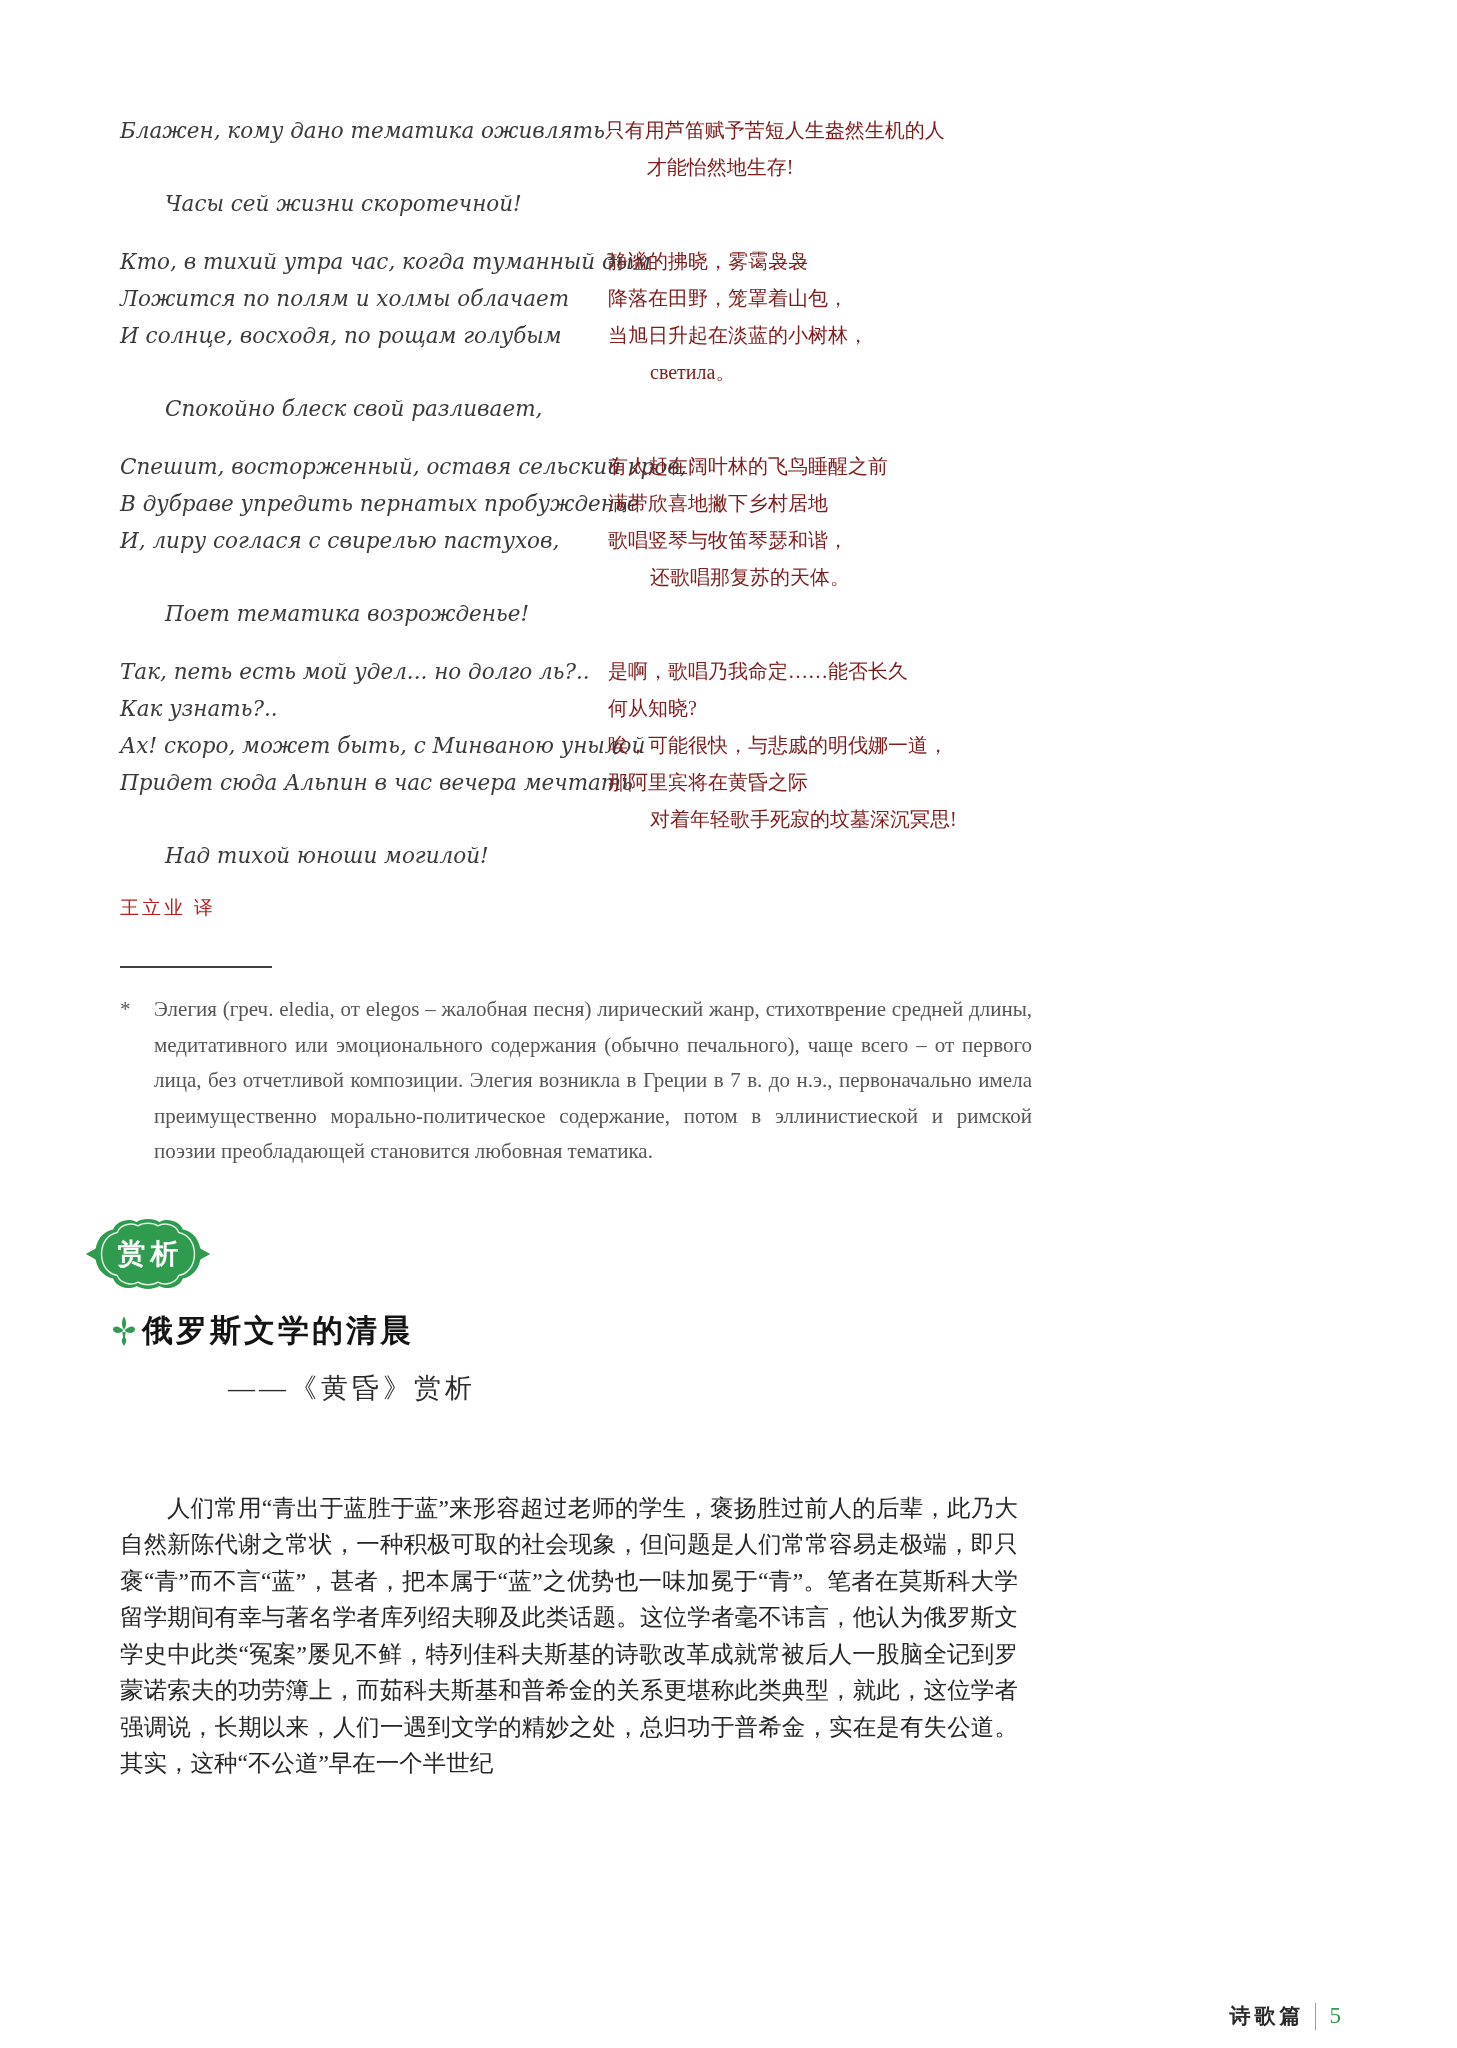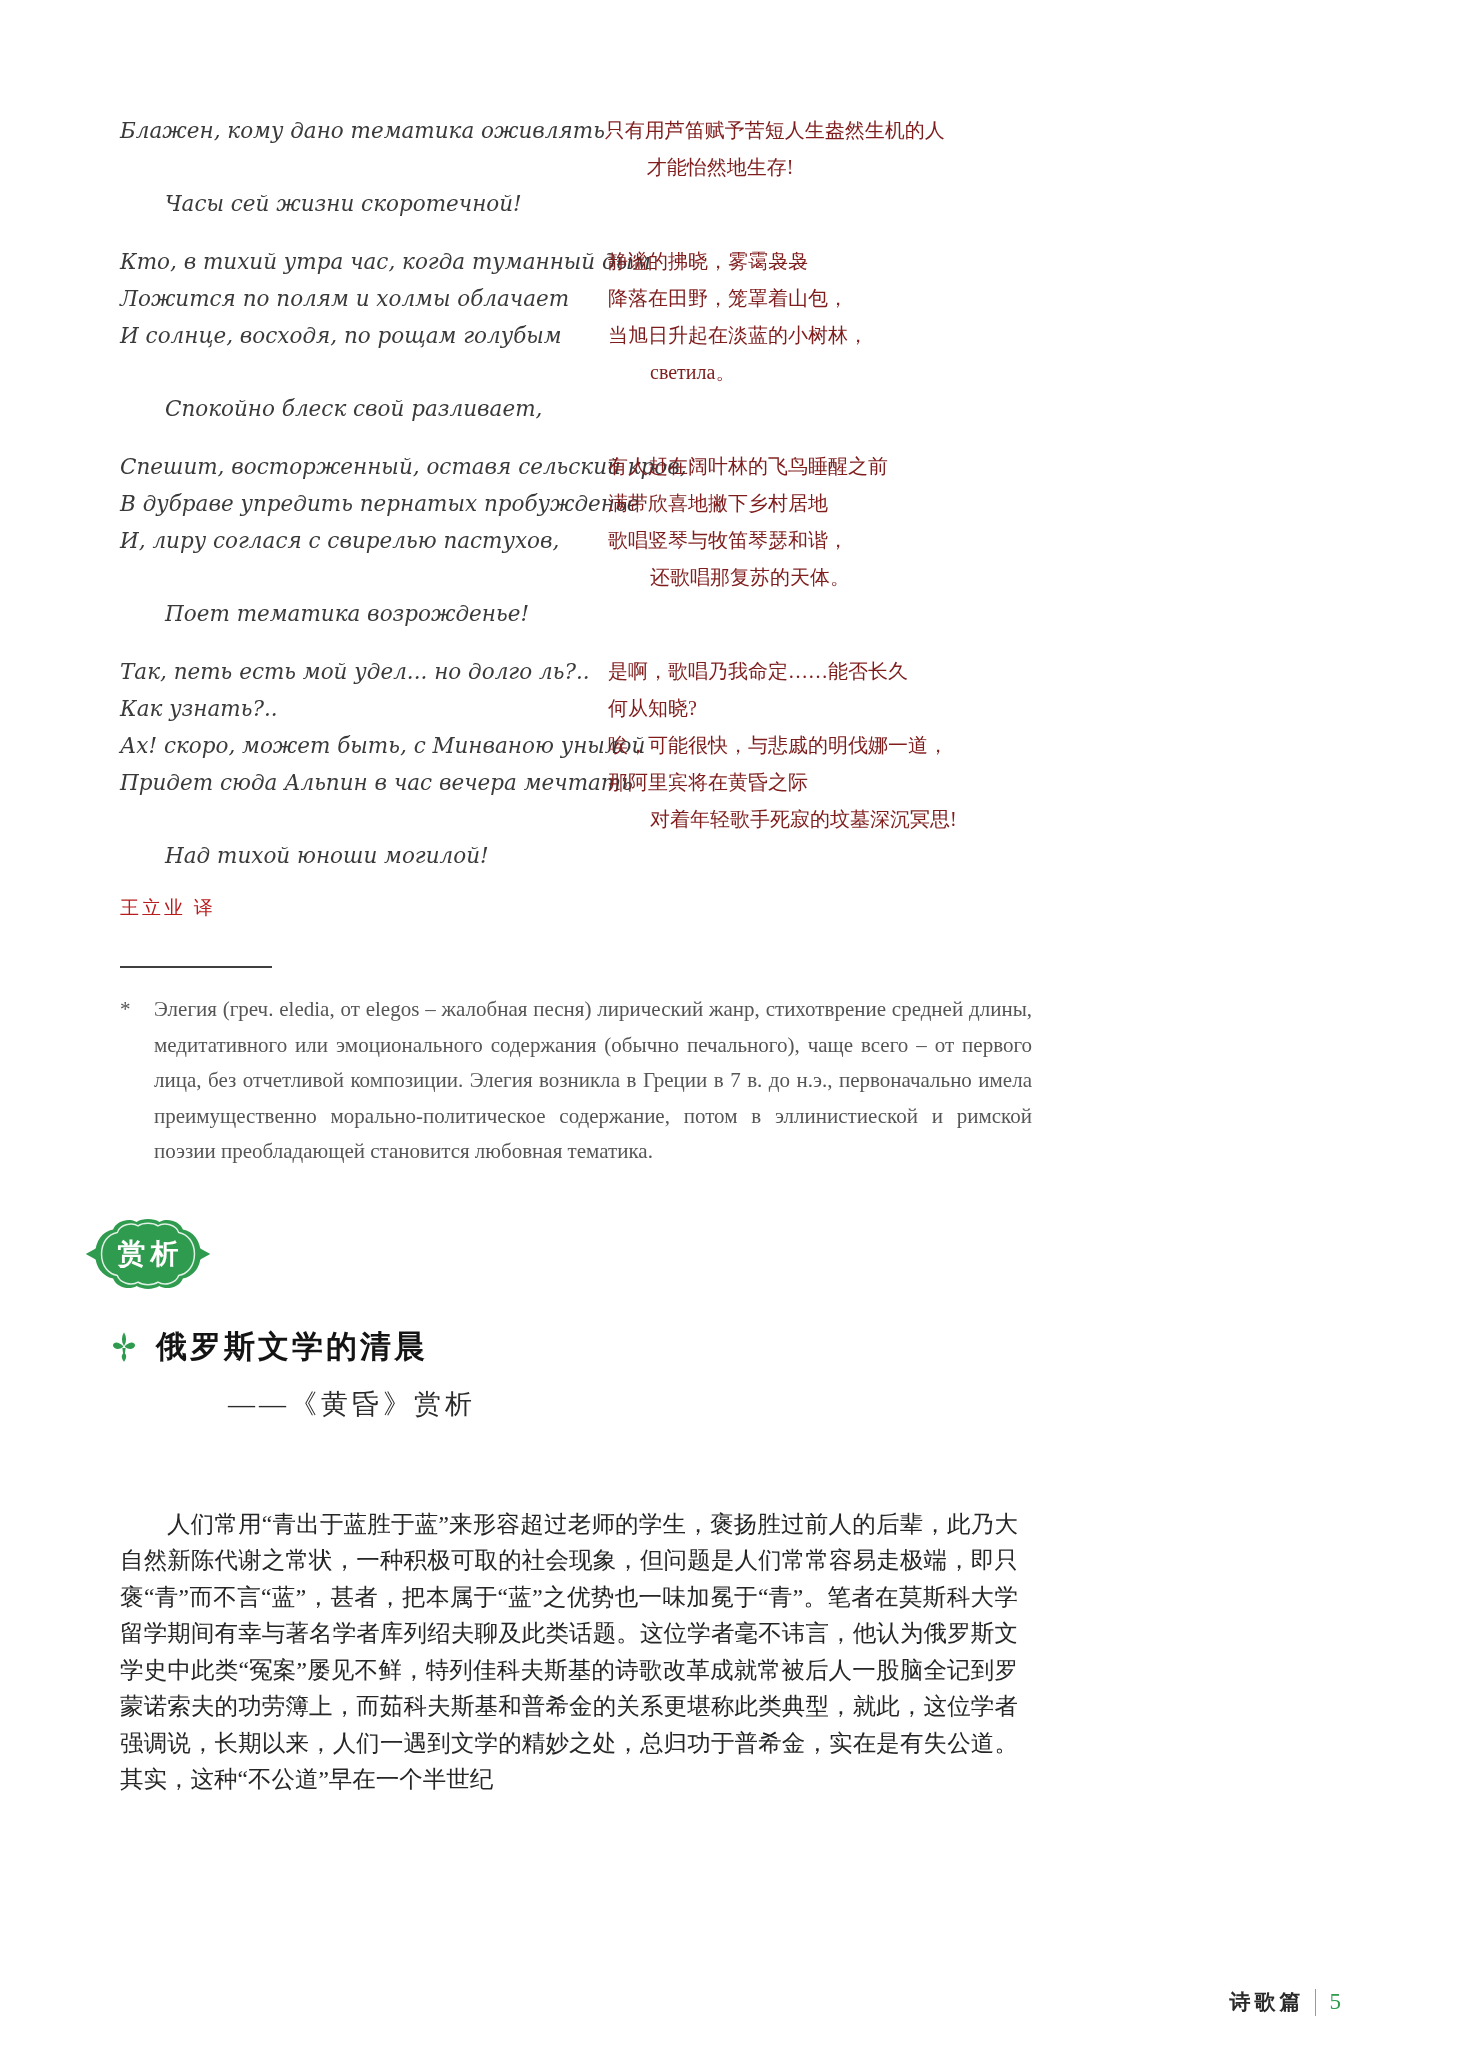--- a/index.html
+++ b/index.html
@@ -41,33 +41,33 @@
   .badge svg { position:absolute; inset:0; }
   .badge-label {
     position:absolute; inset:0;
     display:flex; align-items:center; justify-content:center;
     color:#ffffff; font-size:28px; font-weight:bold; letter-spacing:5px;
     font-family:"Liberation Sans", sans-serif;
     padding-left:5px;
   }
 
   
-  .heading { display:flex; align-items:center; gap:20px; margin-top:32px; margin-left:-8px; }
+  .heading { display:flex; align-items:center; gap:6px; margin-top:16px; margin-left:-8px; }
   .heading-title { font-size:31px; font-weight:bold; color:#141414; letter-spacing:3px; }
   .heading-subtitle { margin:18px 0 0 108px; font-size:27px; color:#2b2b2b; letter-spacing:4px; }
 
   
   .body-para {
     margin-top:84px; width:898px;
     font-size:23.5px; line-height:36.5px; color:#262626;
     text-align:justify; text-indent:2em;
   }
 
   
-  .page-footer { position:absolute; right:116px; bottom:32px; display:flex; align-items:center;margin-top:45px; }
+  .page-footer { position:absolute; right:116px; bottom:18px; display:flex; align-items:center;margin-top:45px; }
   .footer-section { font-size:21px; font-weight:bold; color:#2a2a2a; letter-spacing:4px; }
   .footer-divider { width:1px; height:27px; background:#9a9a9a; margin:0 14px 0 10px; }
   .footer-page { color:var(--accent,#2f9b4e); font-size:23px; }
 </style>
 </head>
 <body>
 
 <div class="page">
   <div class="content">
 

